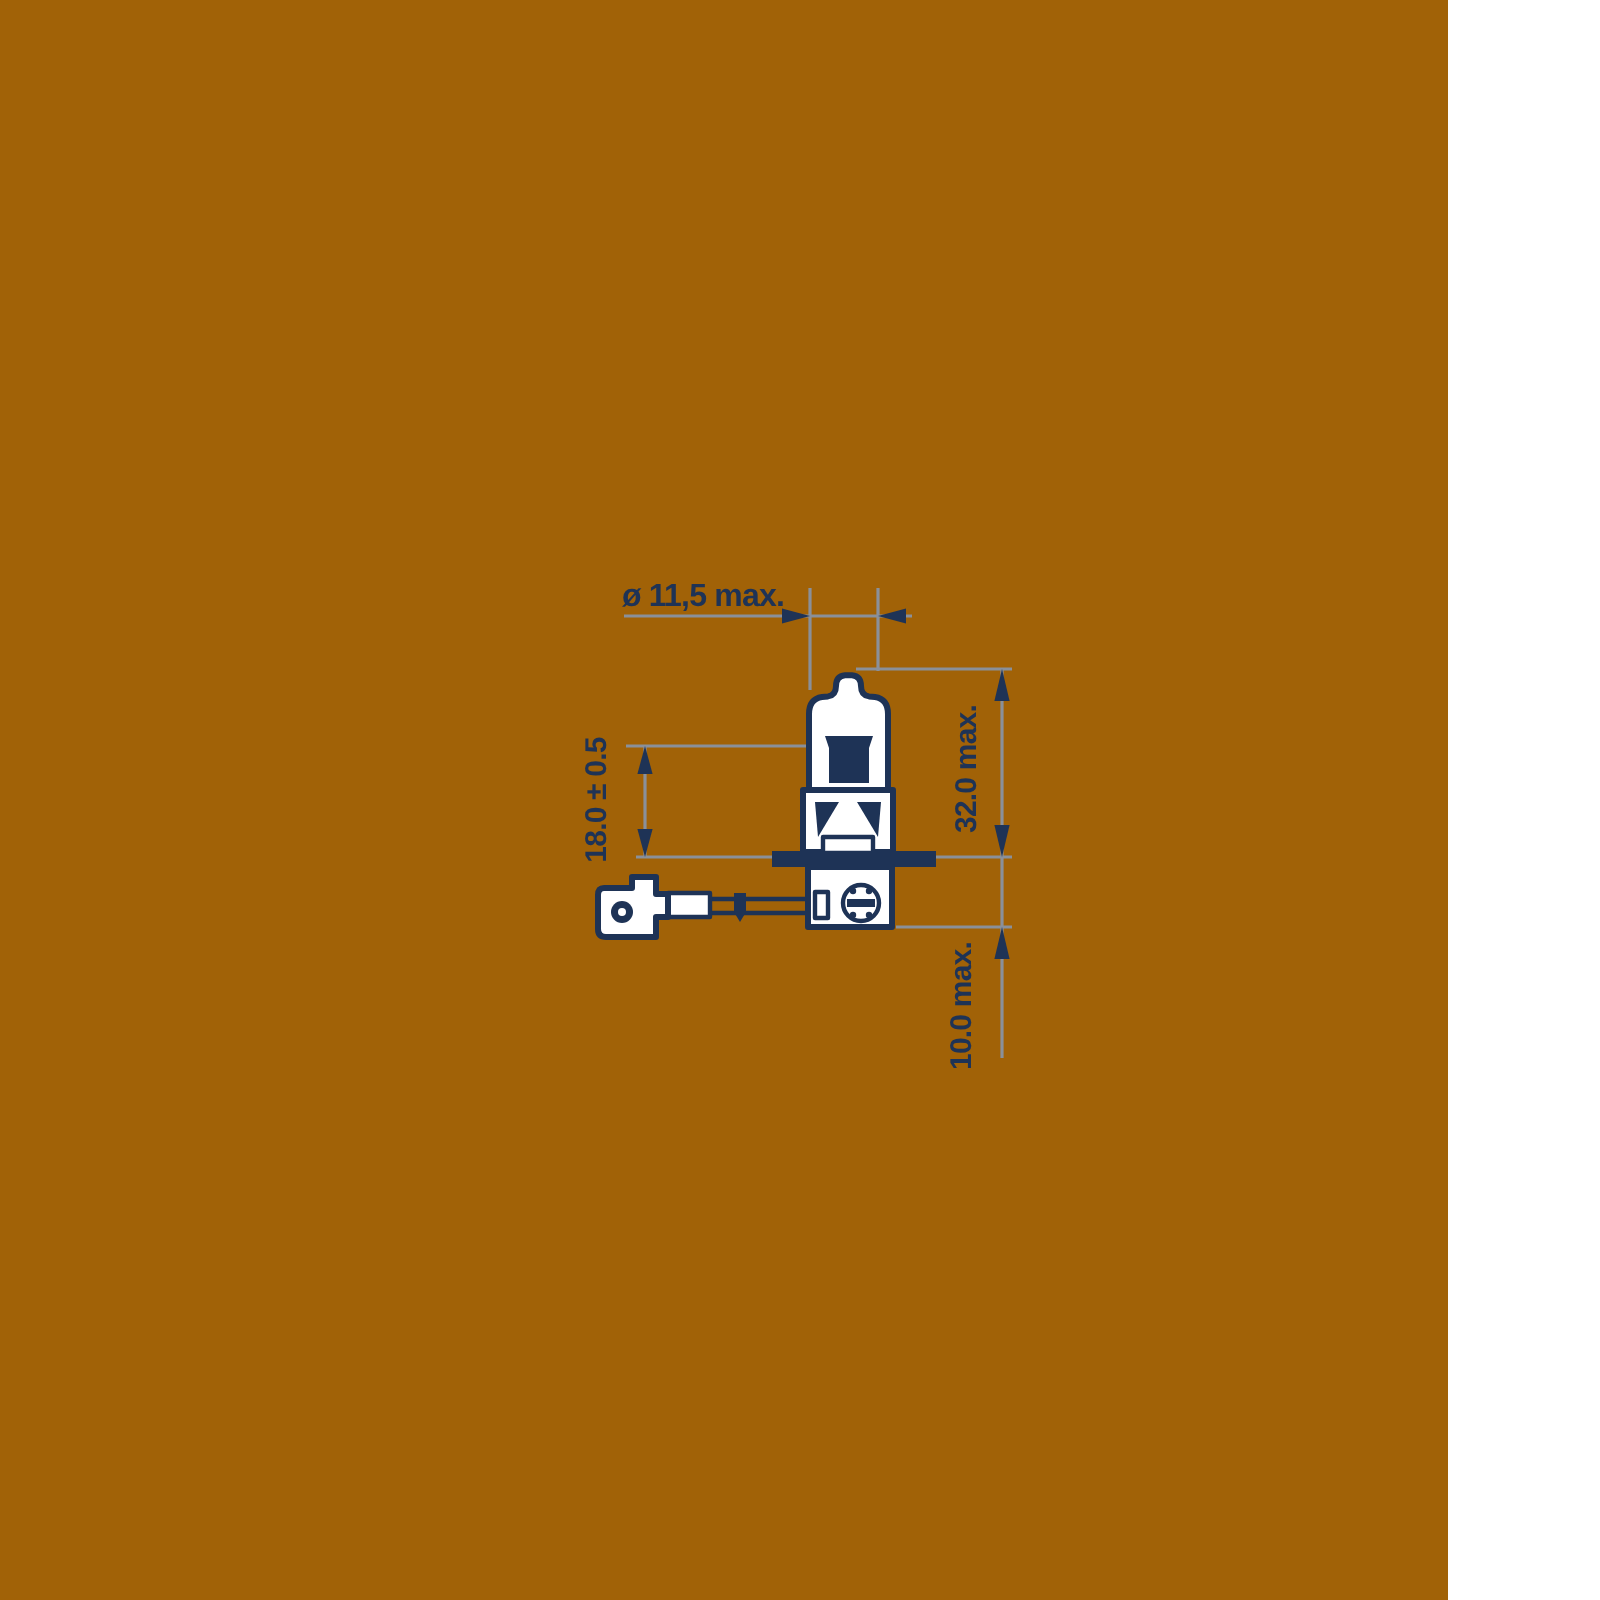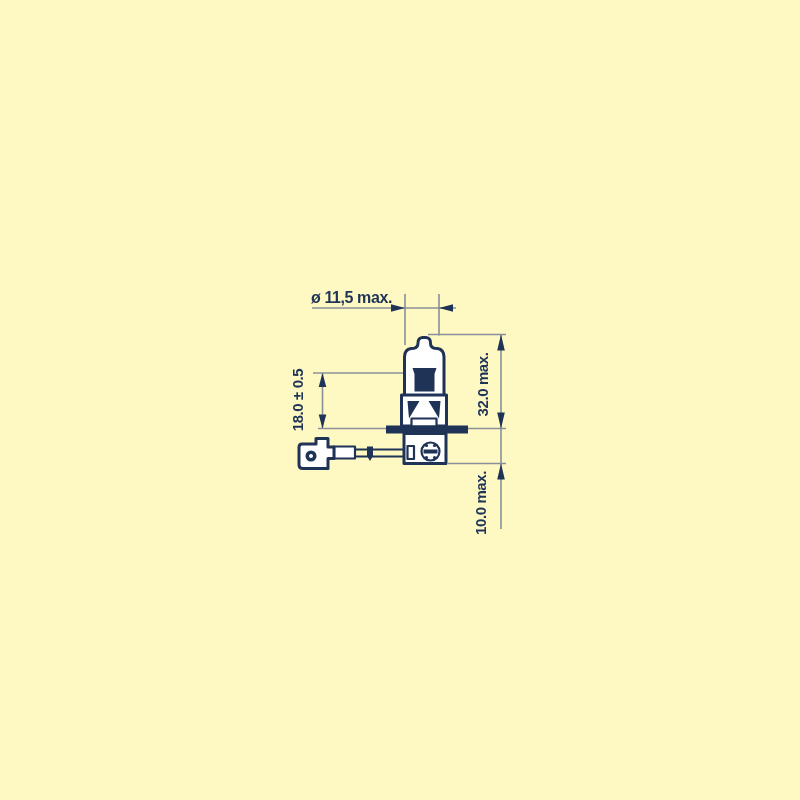--- a/index.html
+++ b/index.html
@@ -5,23 +5,23 @@
   html, body {
     margin: 0;
     padding: 0;
     width: 800px;
     height: 800px;
     background: #ffffff;
     font-family: "Liberation Sans", sans-serif;
   }
   .canvas {
     position: relative;
-    width: 800px;
+    width: 724px;
     height: 800px;
-    background: #fef9c3;
+    background: #a16207;
     overflow: hidden;
   }
   svg { display: block; }
 
   
   .dimline {
     stroke: #8a909a;
     stroke-width: 1.6;
     fill: none;
   }

